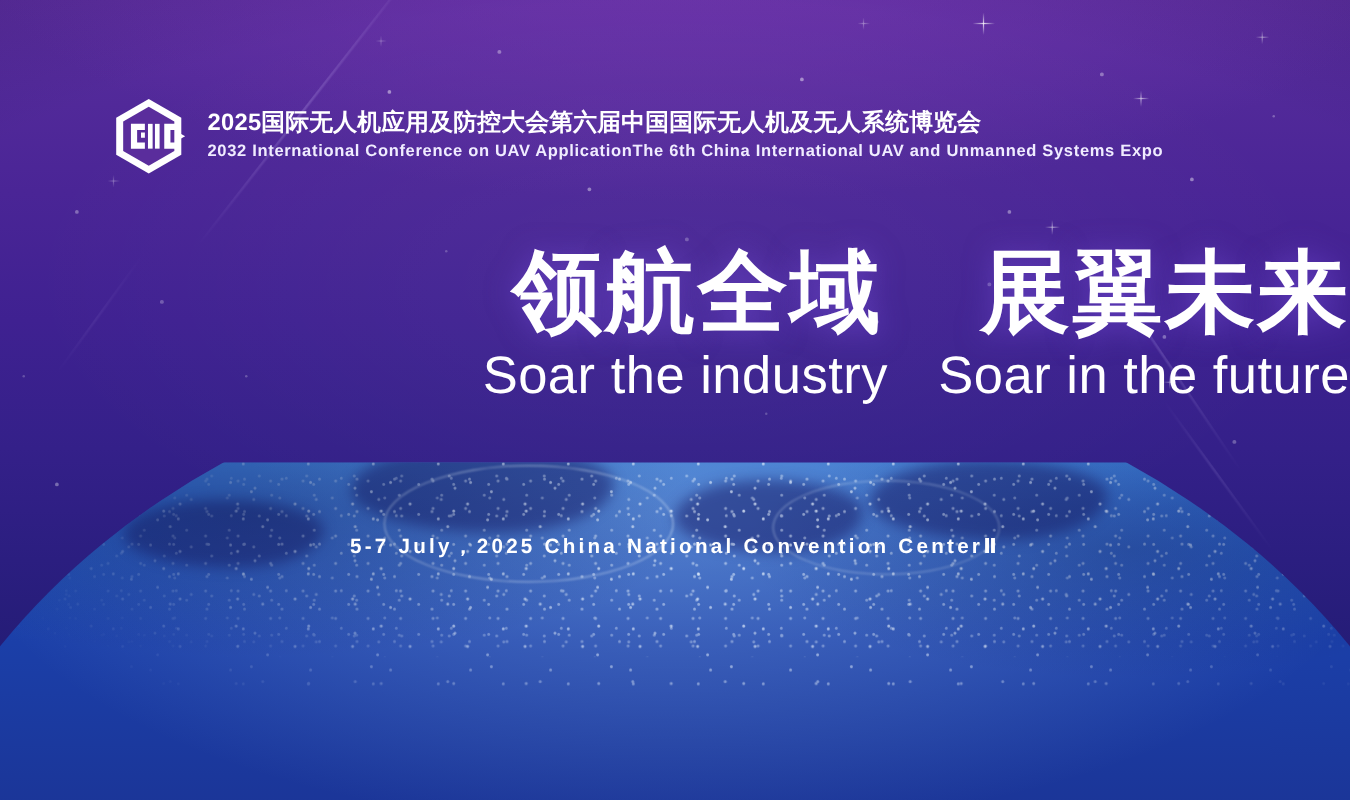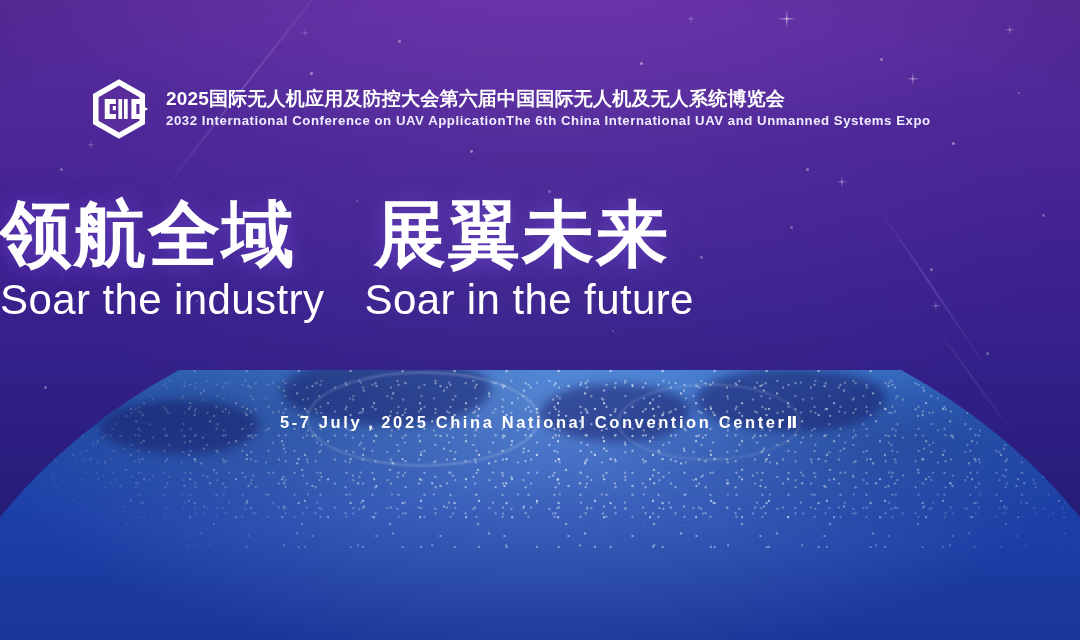--- a/index.html
+++ b/index.html
@@ -208,23 +208,23 @@
     font-weight: bold;
     color: #f0ecff;
     letter-spacing: 0.55px;
     white-space: nowrap;
     line-height: 1.1;
   }
 
   
   .hero {
     position: absolute;
-    left: 0; right: 0;
+    left: 12px; right: 0;
     top: 196px;
-    text-align: left;
+    text-align: right;
   }
   .hero-cn {
     font-size: 72px;
     font-weight: bold;
     color: #ffffff;
     letter-spacing: 2px;
     line-height: 1.08;
     text-shadow: 0 2px 22px rgba(120,80,220,0.55);
   }
   .hero-cn .gap { display: inline-block; width: 34px; }
@@ -247,21 +247,21 @@
   }
   .meta-cn {
     font-size: 28px;
     font-weight: 500;
     color: #ffffff;
     letter-spacing: 0.6px;
     line-height: 1.25;
   }
   .meta-cn .gap { display: inline-block; width: 18px; }
   .meta-en {
-    margin-top: 3px;
+    margin-top: 18px;
     font-size: 16.5px;
     font-weight: bold;
     color: #ffffff;
     letter-spacing: 2.6px;
     line-height: 1.2;
   }
 </style>
 </head>
 <body>
 

